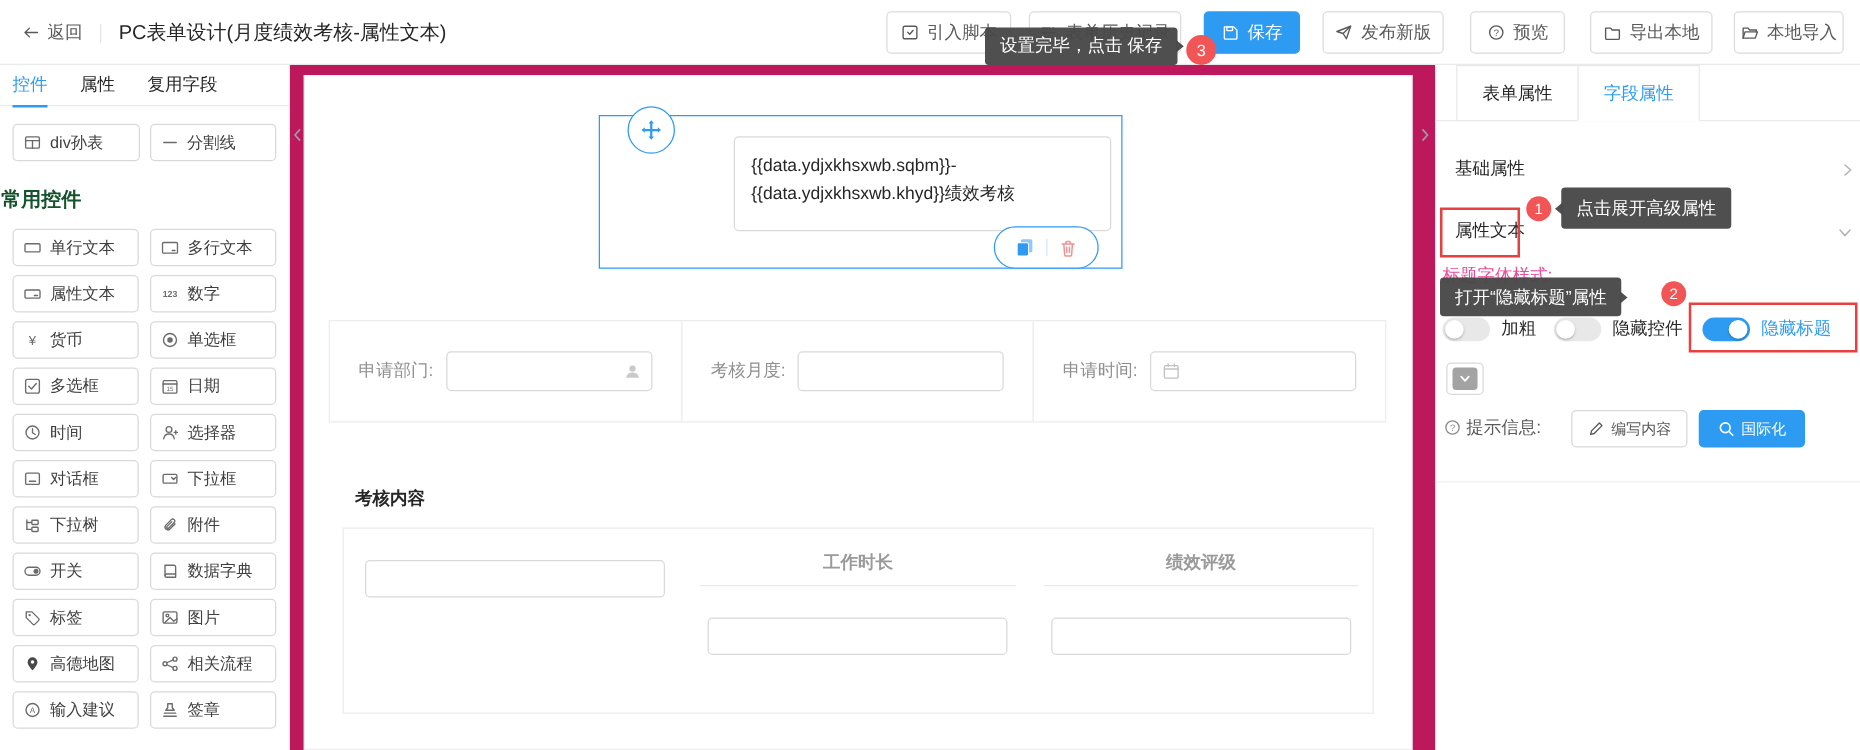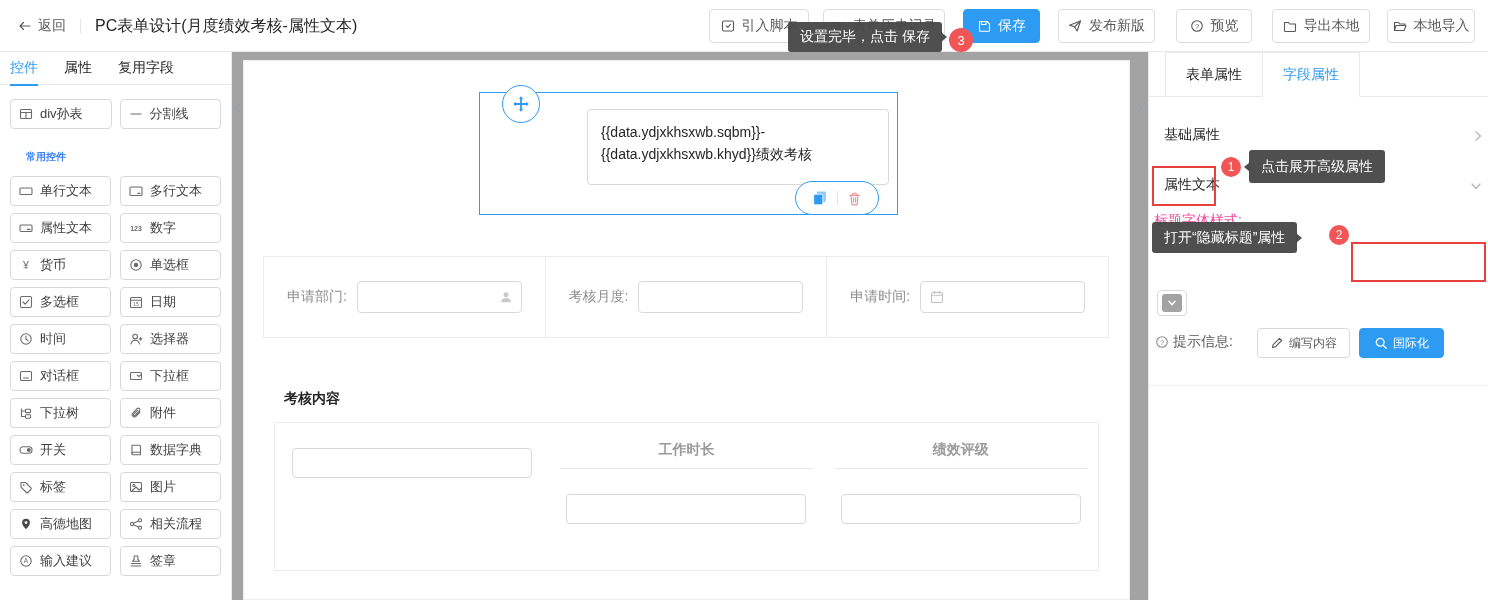--- a/index.html
+++ b/index.html
@@ -29,27 +29,27 @@
   .badge.lg{width:24px;height:24px;font-size:13px}
   .badge.sm{width:20px;height:20px;font-size:12px}
 
   
   #sidebar{position:absolute;left:0;top:52px;width:232px;height:548px;background:#fff;border-right:1px solid #e9e9e9;z-index:5}
   #side-tabs{height:33px;display:flex;align-items:center;gap:26px;padding-left:10px;border-bottom:1px solid #e9e9e9}
   .stab{position:relative;height:33px;display:flex;align-items:center;color:#262626;cursor:pointer}
   .stab.active{color:#2d9bf2}
   .stab.active::after{content:'';position:absolute;left:0;bottom:-1px;width:28px;height:2px;background:#2d9bf2}
   #ctrl-top{display:grid;grid-template-columns:1fr 1fr;gap:8px;padding:14px 10px 0}
-  .group-label{padding:21px 26px 3px;font-size:10px;font-weight:bold;color:#3b82f6}
+  .group-label{padding:21px 1px 3px;font-size:16px;font-weight:bold;color:#14532d}
   #ctrl-main{display:grid;grid-template-columns:1fr 1fr;gap:7px 9px;padding:9px 10px}
   .ctrl-btn{height:30px;border:1px solid #d9d9d9;border-radius:4px;background:#fff;display:flex;align-items:center;
             gap:7px;padding-left:8px;font-size:13px;color:#404040;white-space:nowrap;overflow:hidden;cursor:pointer}
 
   
-  #canvas-bg{position:absolute;left:232px;top:52px;width:916px;height:548px;background:#a3a3a3}
+  #canvas-bg{position:absolute;left:232px;top:52px;width:916px;height:548px;background:#be185d}
   .collapse{position:absolute;top:44px;width:12px;height:24px;display:flex;align-items:center;justify-content:center;cursor:pointer}
   #canvas-card{position:absolute;left:11px;top:8px;width:887px;height:540px;background:#fff;border:1px solid #eeeeee}
   #sel{position:absolute;left:235px;top:31px;width:419px;height:123px;border:1px solid #2d9bf2;background:#fff}
   #move-handle{position:absolute;left:22px;top:-8px;width:38px;height:38px;border-radius:50%;background:#fff;
                border:1px solid #2d9bf2;display:flex;align-items:center;justify-content:center;cursor:move}
   #sel-input{position:absolute;left:107px;top:16px;width:302px;height:76px;border:1px solid #d9d9d9;border-radius:4px;
              padding:11px 13px;font-size:14px;color:#262626;line-height:22px;white-space:pre-line;cursor:text}
   #sel-actions{position:absolute;left:315px;top:88px;width:84px;height:34px;border:1px solid #2d9bf2;border-radius:17px;
                background:#fff;display:flex;align-items:center;justify-content:center;gap:9px}
   .pill-div{width:1px;height:14px;background:#cfe7fc}
@@ -526,20 +526,28 @@
     </div>
 
     <div id="hidden-label">标题字体样式:</div>
     <div class="tip arr-r" style="left:3px;top:170px;height:31px;z-index:30">
       <span>打开“隐藏标题”属性</span>
     </div>
     <div class="badge sm" style="left:180px;top:173px">
       <span>2</span>
     </div>
 
+    <div id="toggle-row">
+        <span class="sw"></span>
+        <span class="tlabel" style="margin-right: 14px;">加粗</span>
+        <span class="sw"></span>
+        <span class="tlabel" style="margin-right: 16px;">隐藏控件</span>
+        <span class="sw on"></span>
+        <span class="tlabel blue" style="margin-right: 0px;">隐藏标题</span>
+      </div>
     <div class="redbox" style="left:202px;top:190px;width:135px;height:40px"></div>
 
     <div id="chev-btn">
       <span class="inner">
         <svg width="12" height="12" viewBox="0 0 14 14" style="fill:none;stroke:#fff;stroke-width:1.6;stroke-linecap:round;stroke-linejoin:round">
             <polyline points="3.5,5 7,9 10.5,5"></polyline>
           </svg>
       </span>
     </div>
 

